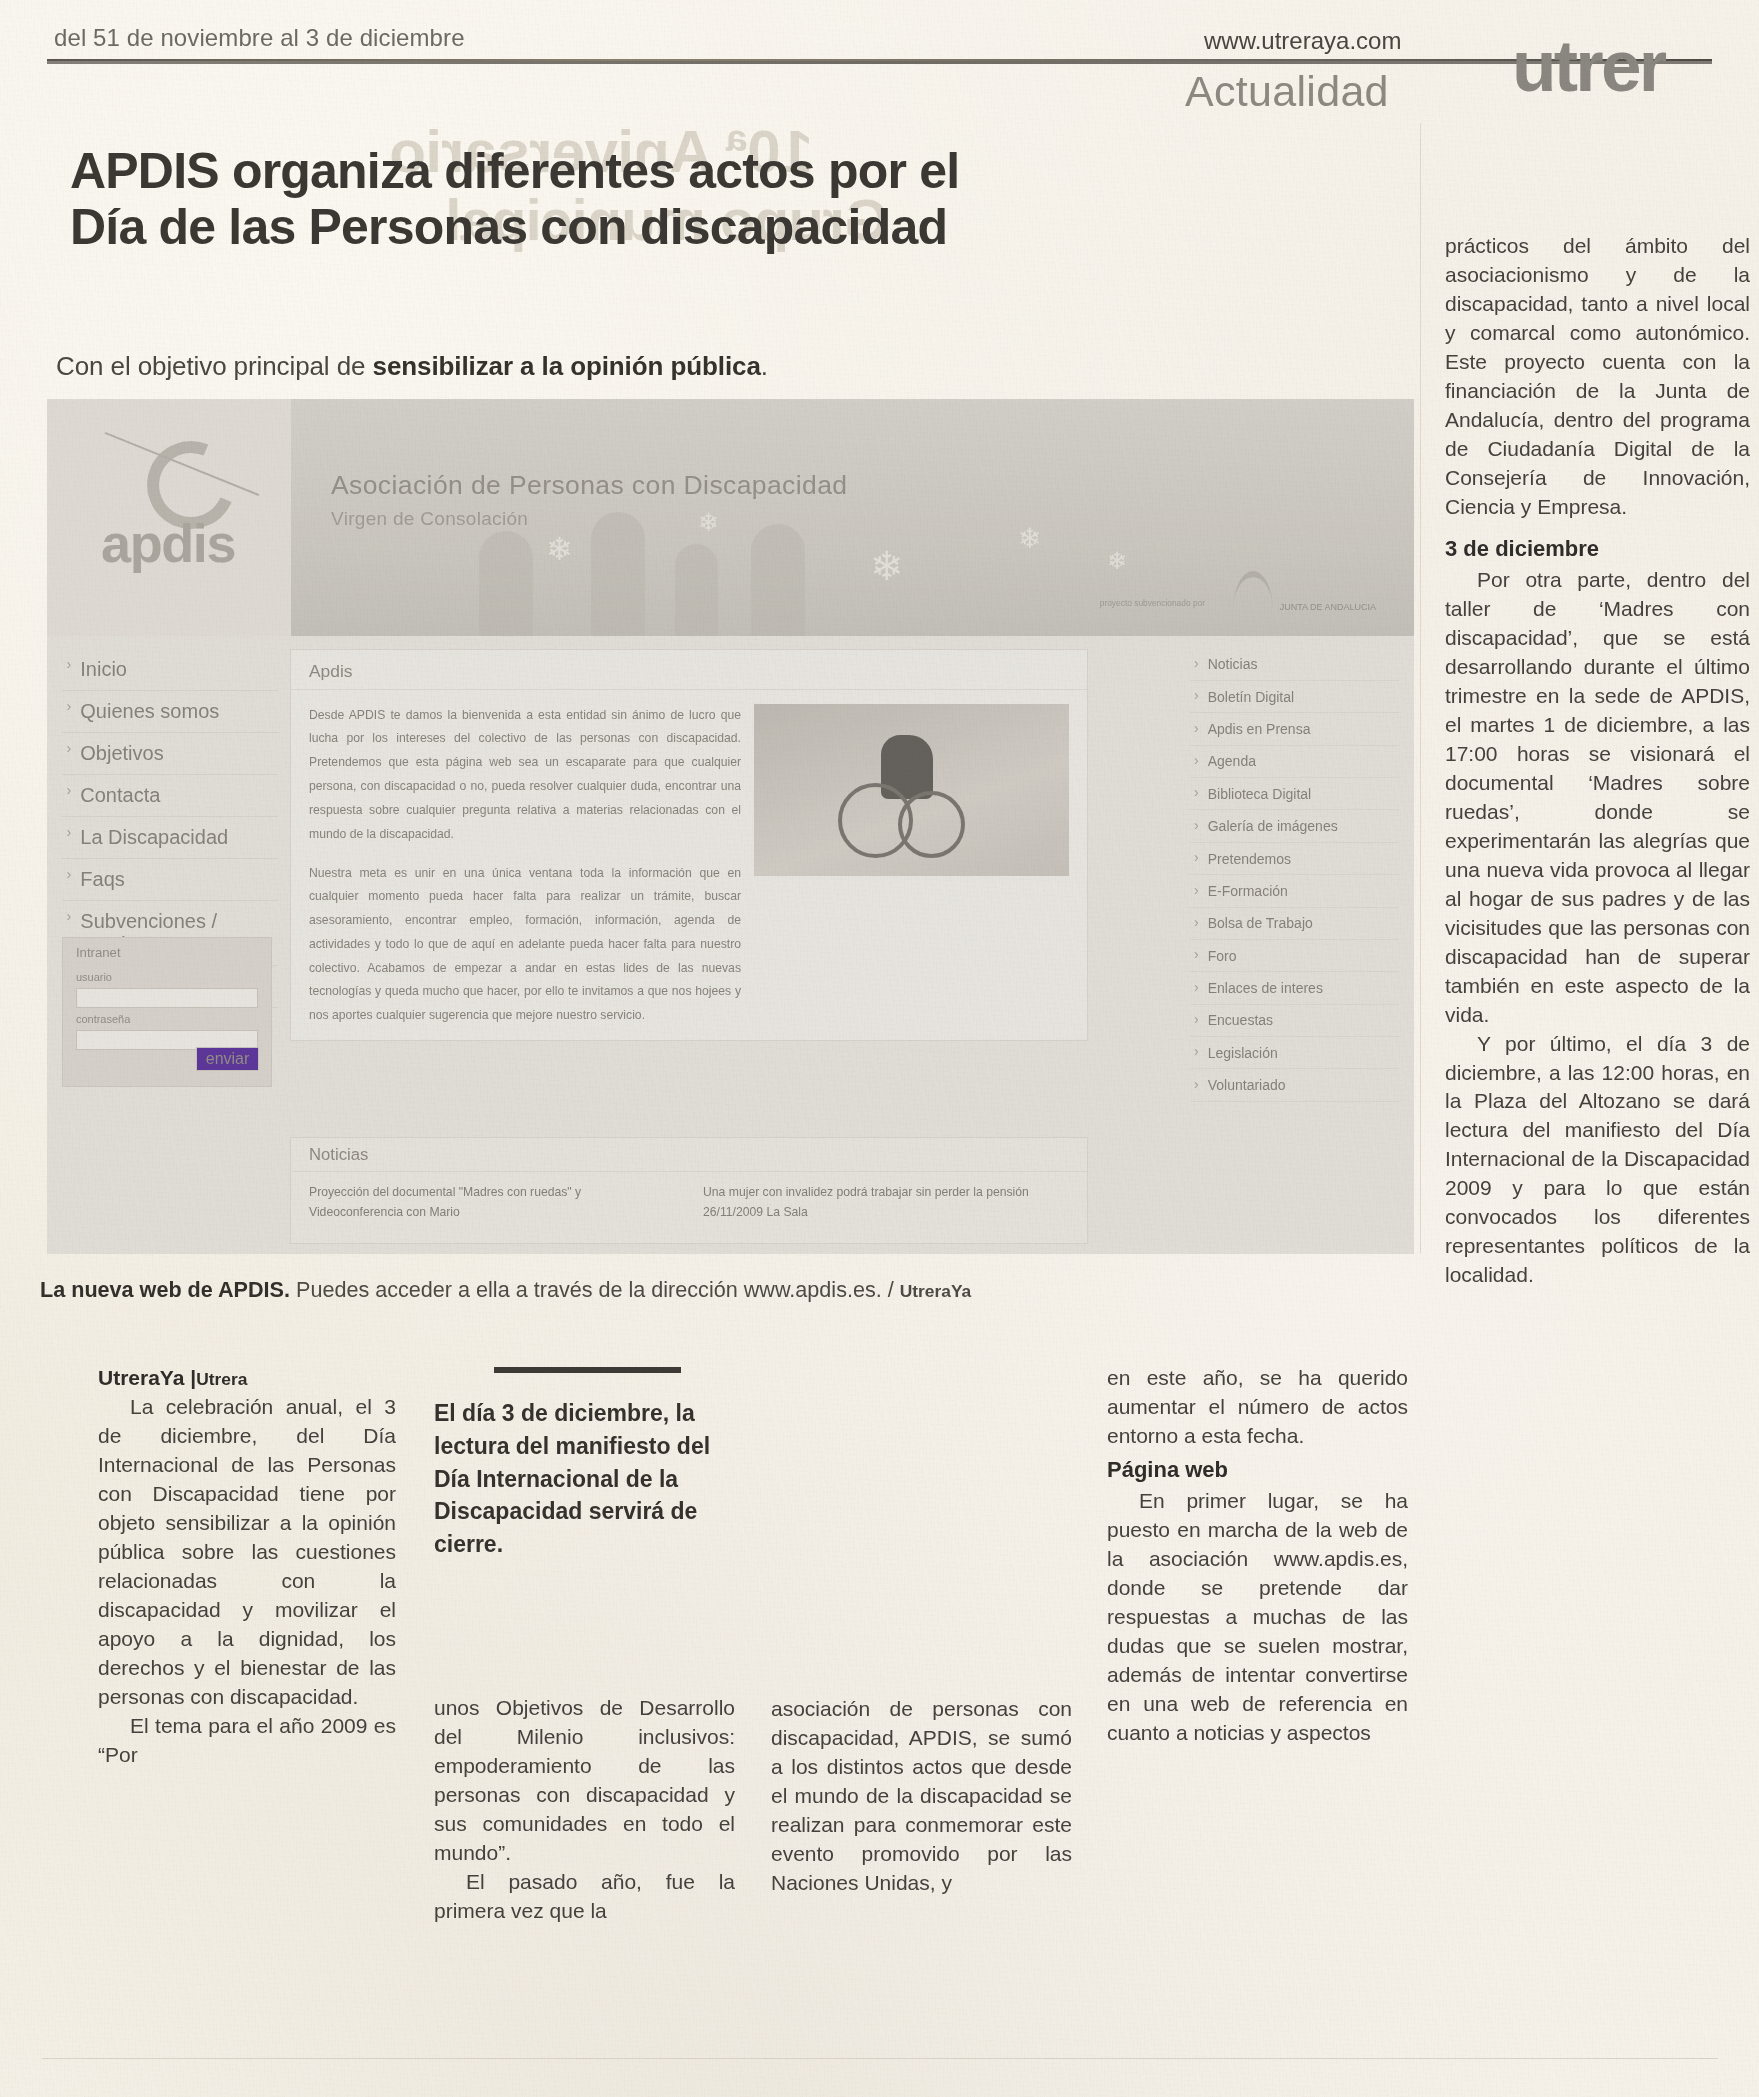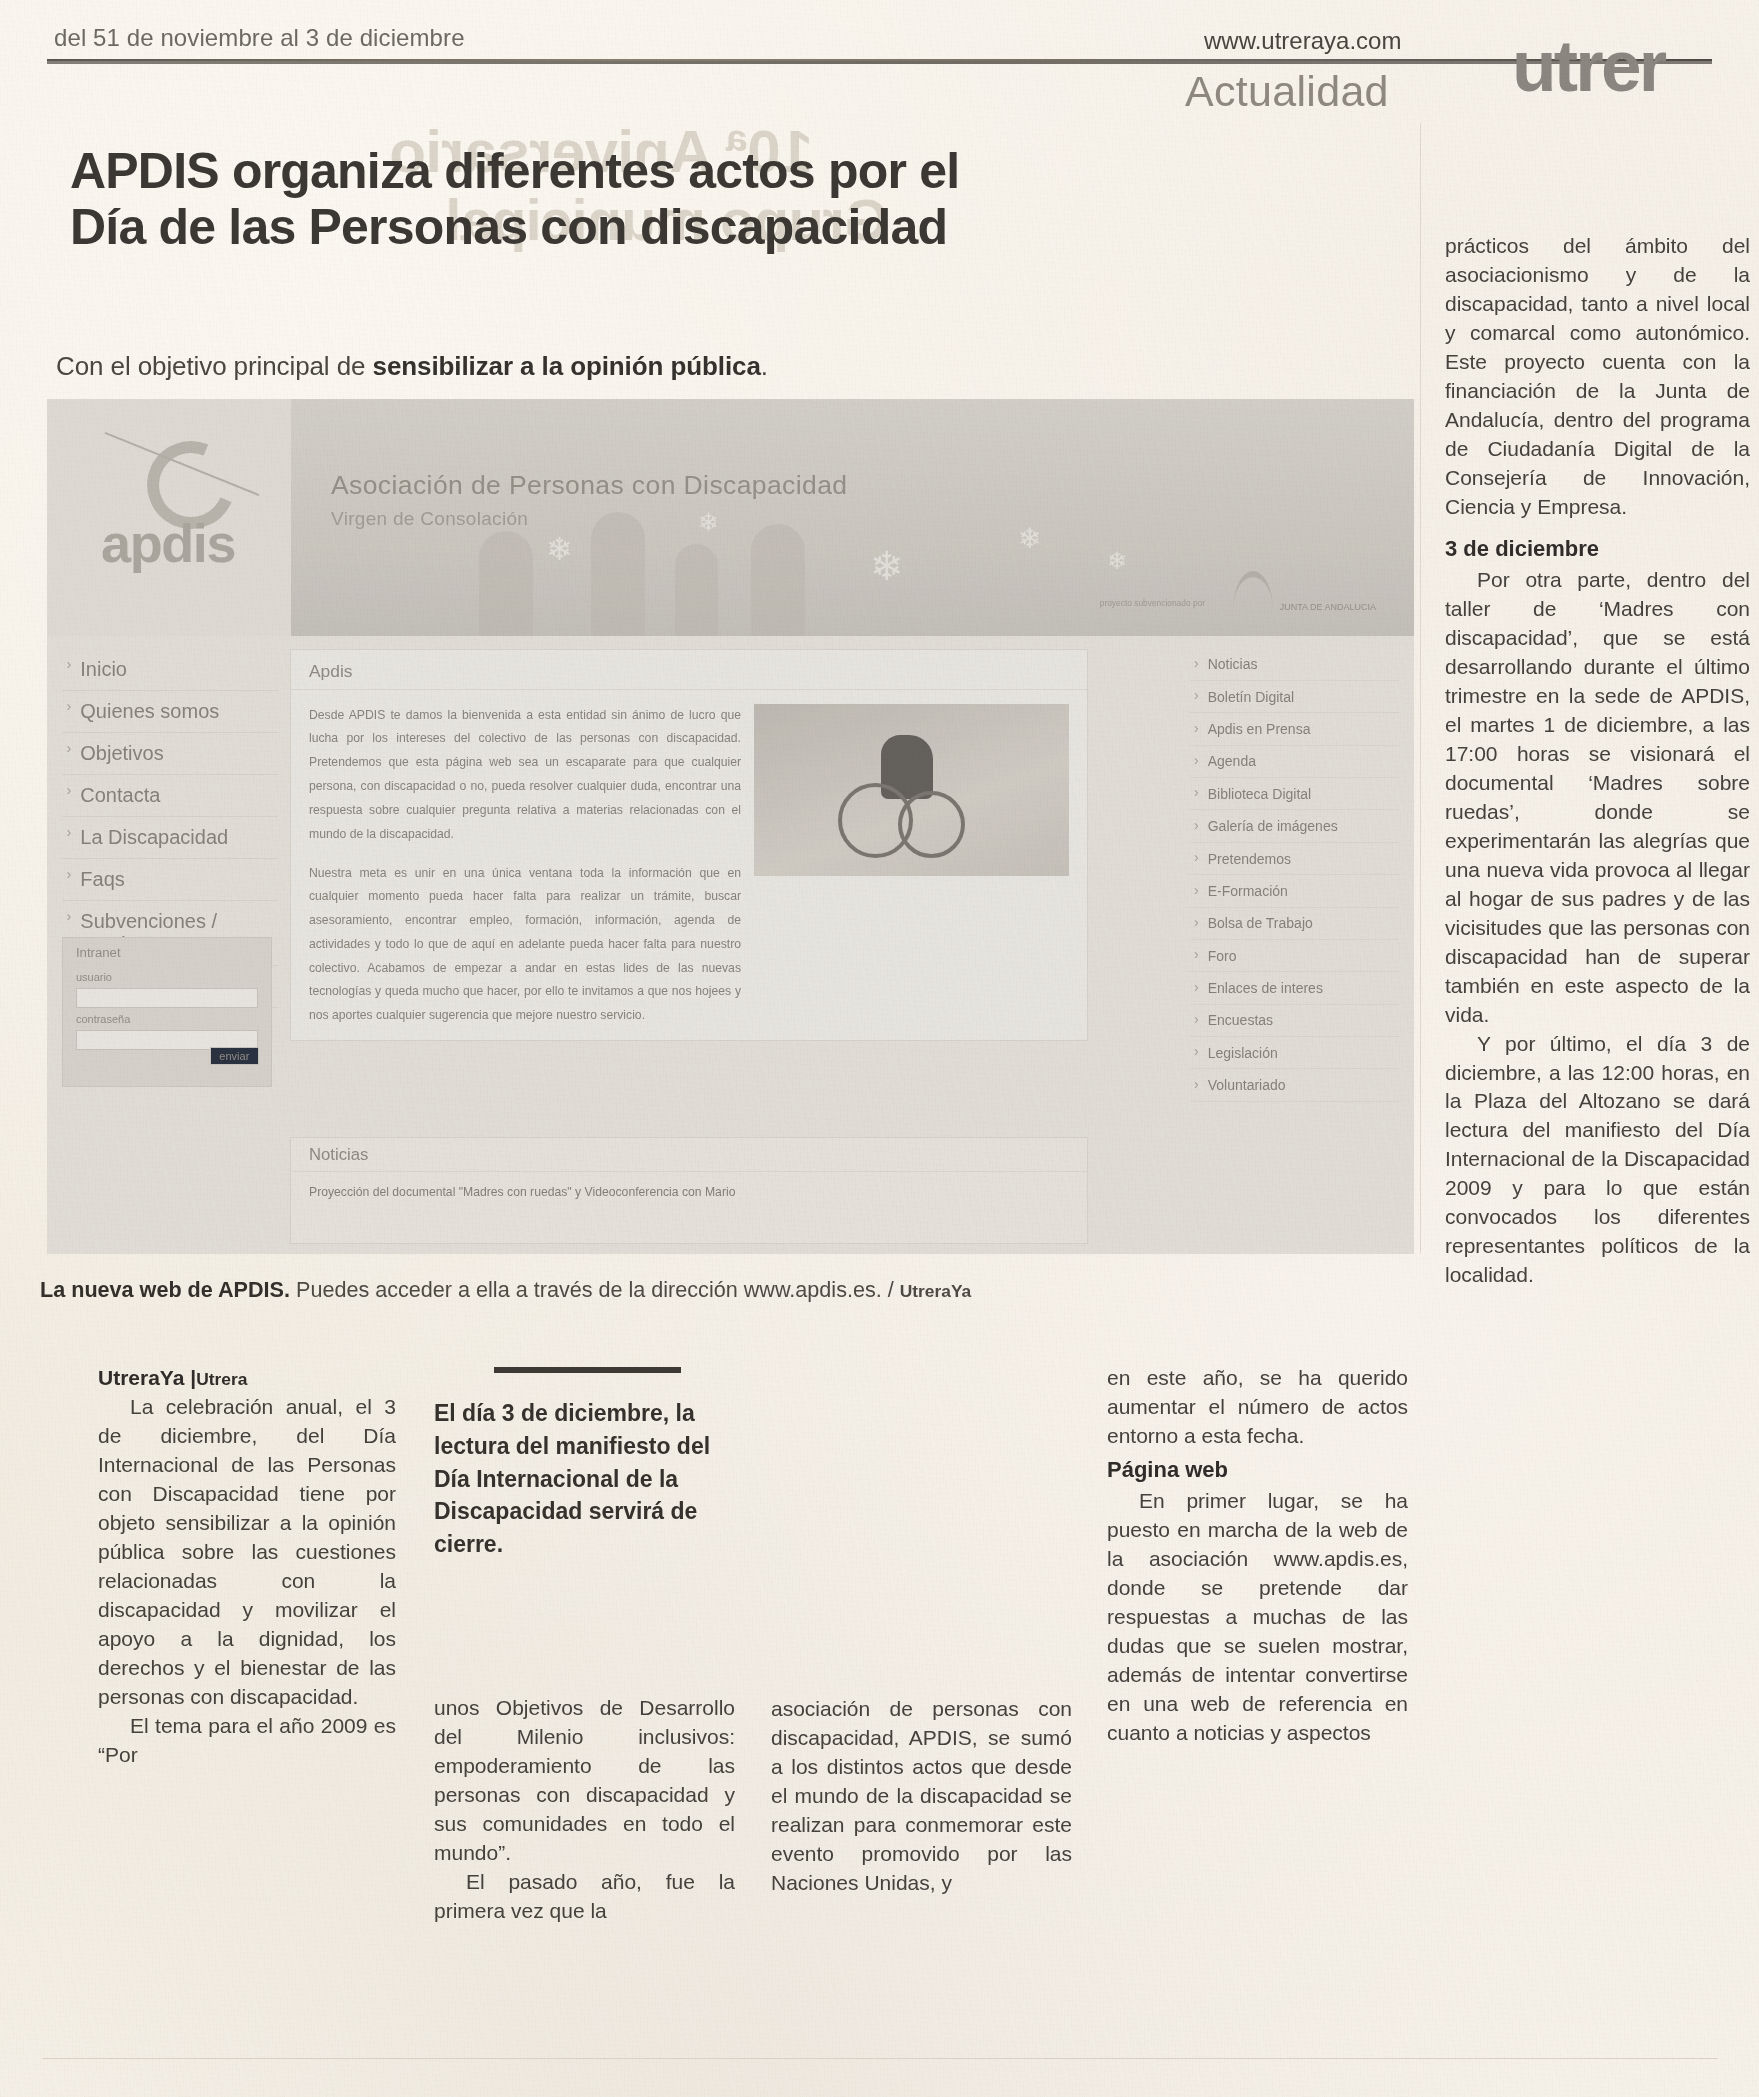--- a/index.html
+++ b/index.html
@@ -231,23 +231,23 @@
     border: 0.7px solid #cfcabf;
   }
   .intranet .lbl {
     position: absolute; font-size: 13.2px; color: #8b867c;
   }
   .intranet .fld {
     position: absolute; left: 12.6px; width: 180px; height: 18px;
     background: #f2efe9; border: 0.7px solid #cac5ba;
   }
   .intranet .btn {
-    position: absolute; right: 12.6px; bottom: 21px;
-    font-size: 11px; color: #8b867c;
-    background: #0f172a; border: 0.7px solid #cac5ba;
+    position: absolute; right: 12.6px; bottom: 15px;
+    font-size: 16px; color: #8b867c;
+    background: #4c1d95; border: 0.7px solid #cac5ba;
     padding: 2.1px 8.4px;
   }
 
   .content-card {
     position: absolute; left: 243px; top: 12.6px;
     width: 796px; height: 390px;
     background: #f1eee8;
     border: 0.7px solid #ddd8cf;
   }
   .content-card h4 {
@@ -487,20 +487,21 @@
             <div class="w1"></div>
             <div class="w2"></div>
           </div>
         </div>
       </div>
 
       <div class="news-card">
         <h4>Noticias</h4>
         <div class="nc-cols">
           <div>Proyección del documental "Madres con ruedas" y Videoconferencia con Mario</div>
+          <div>Una mujer con invalidez podrá trabajar sin perder la pensión 26/11/2009 La Sala</div>
         </div>
       </div>
 
       <div class="right-col">
         <div class="r-item">Noticias</div>
         <div class="r-item">Boletín Digital</div>
         <div class="r-item">Apdis en Prensa</div>
         <div class="r-item">Agenda</div>
         <div class="r-item">Biblioteca Digital</div>
         <div class="r-item">Galería de imágenes</div>

